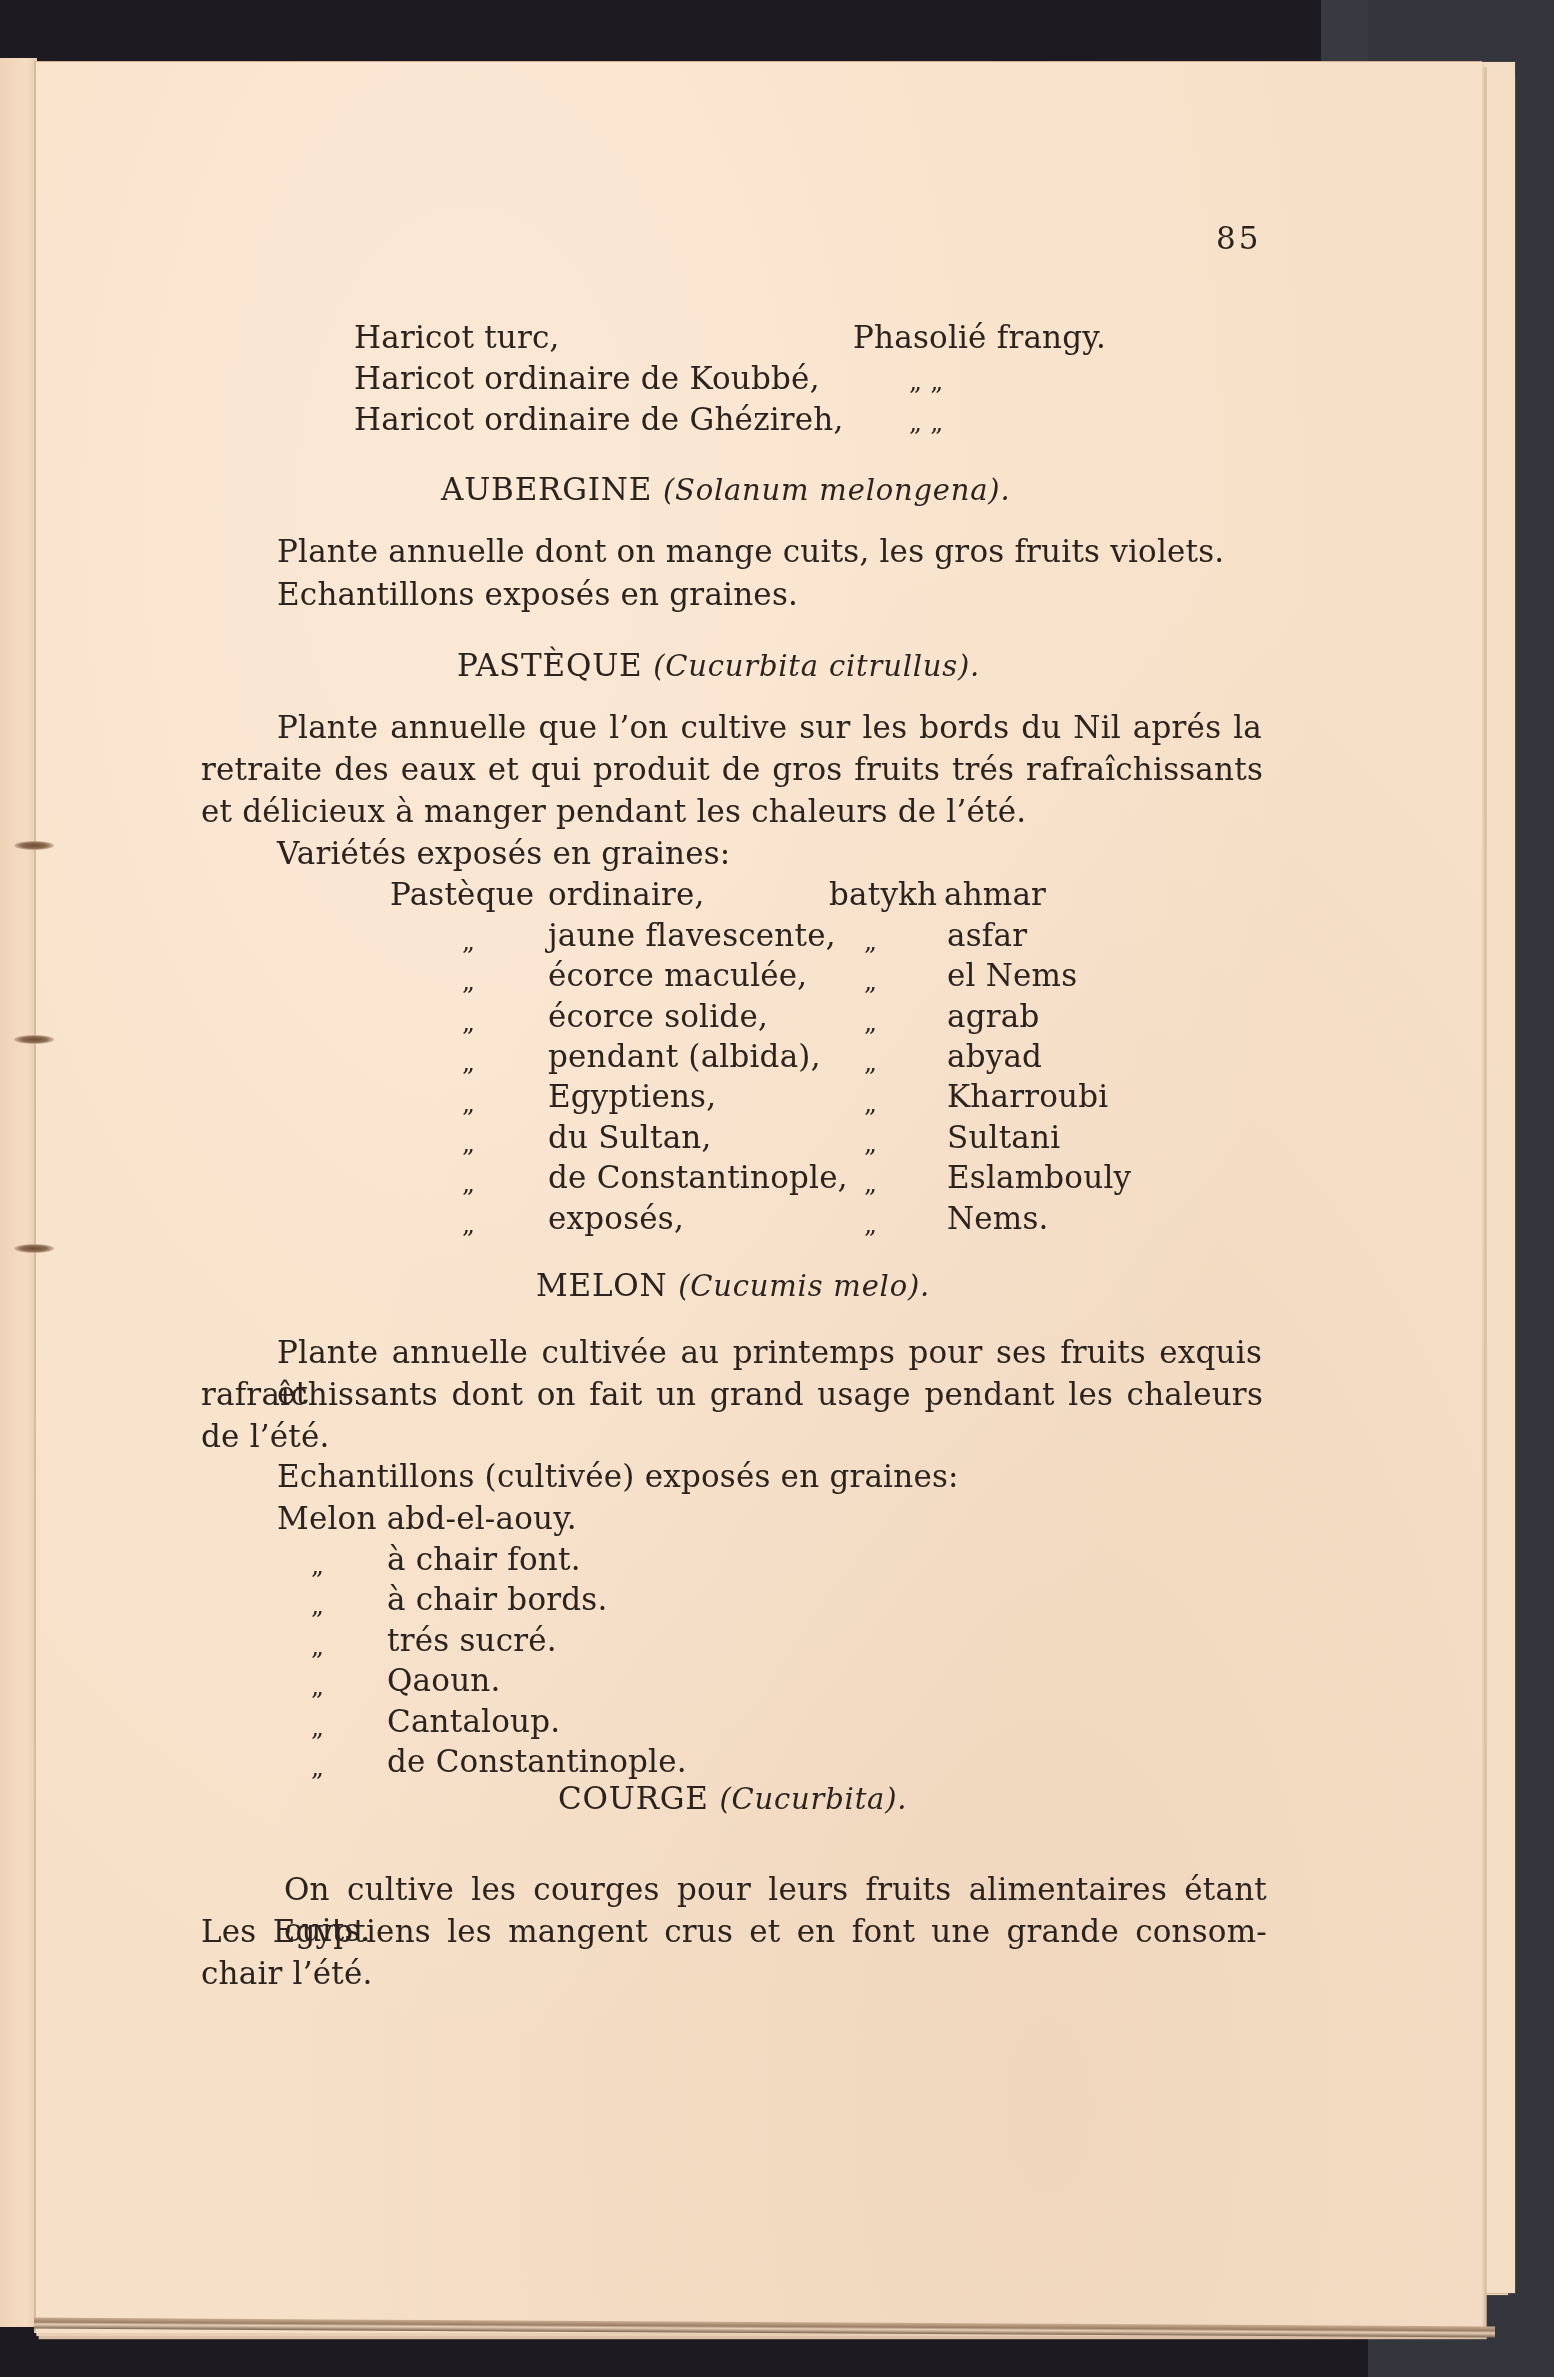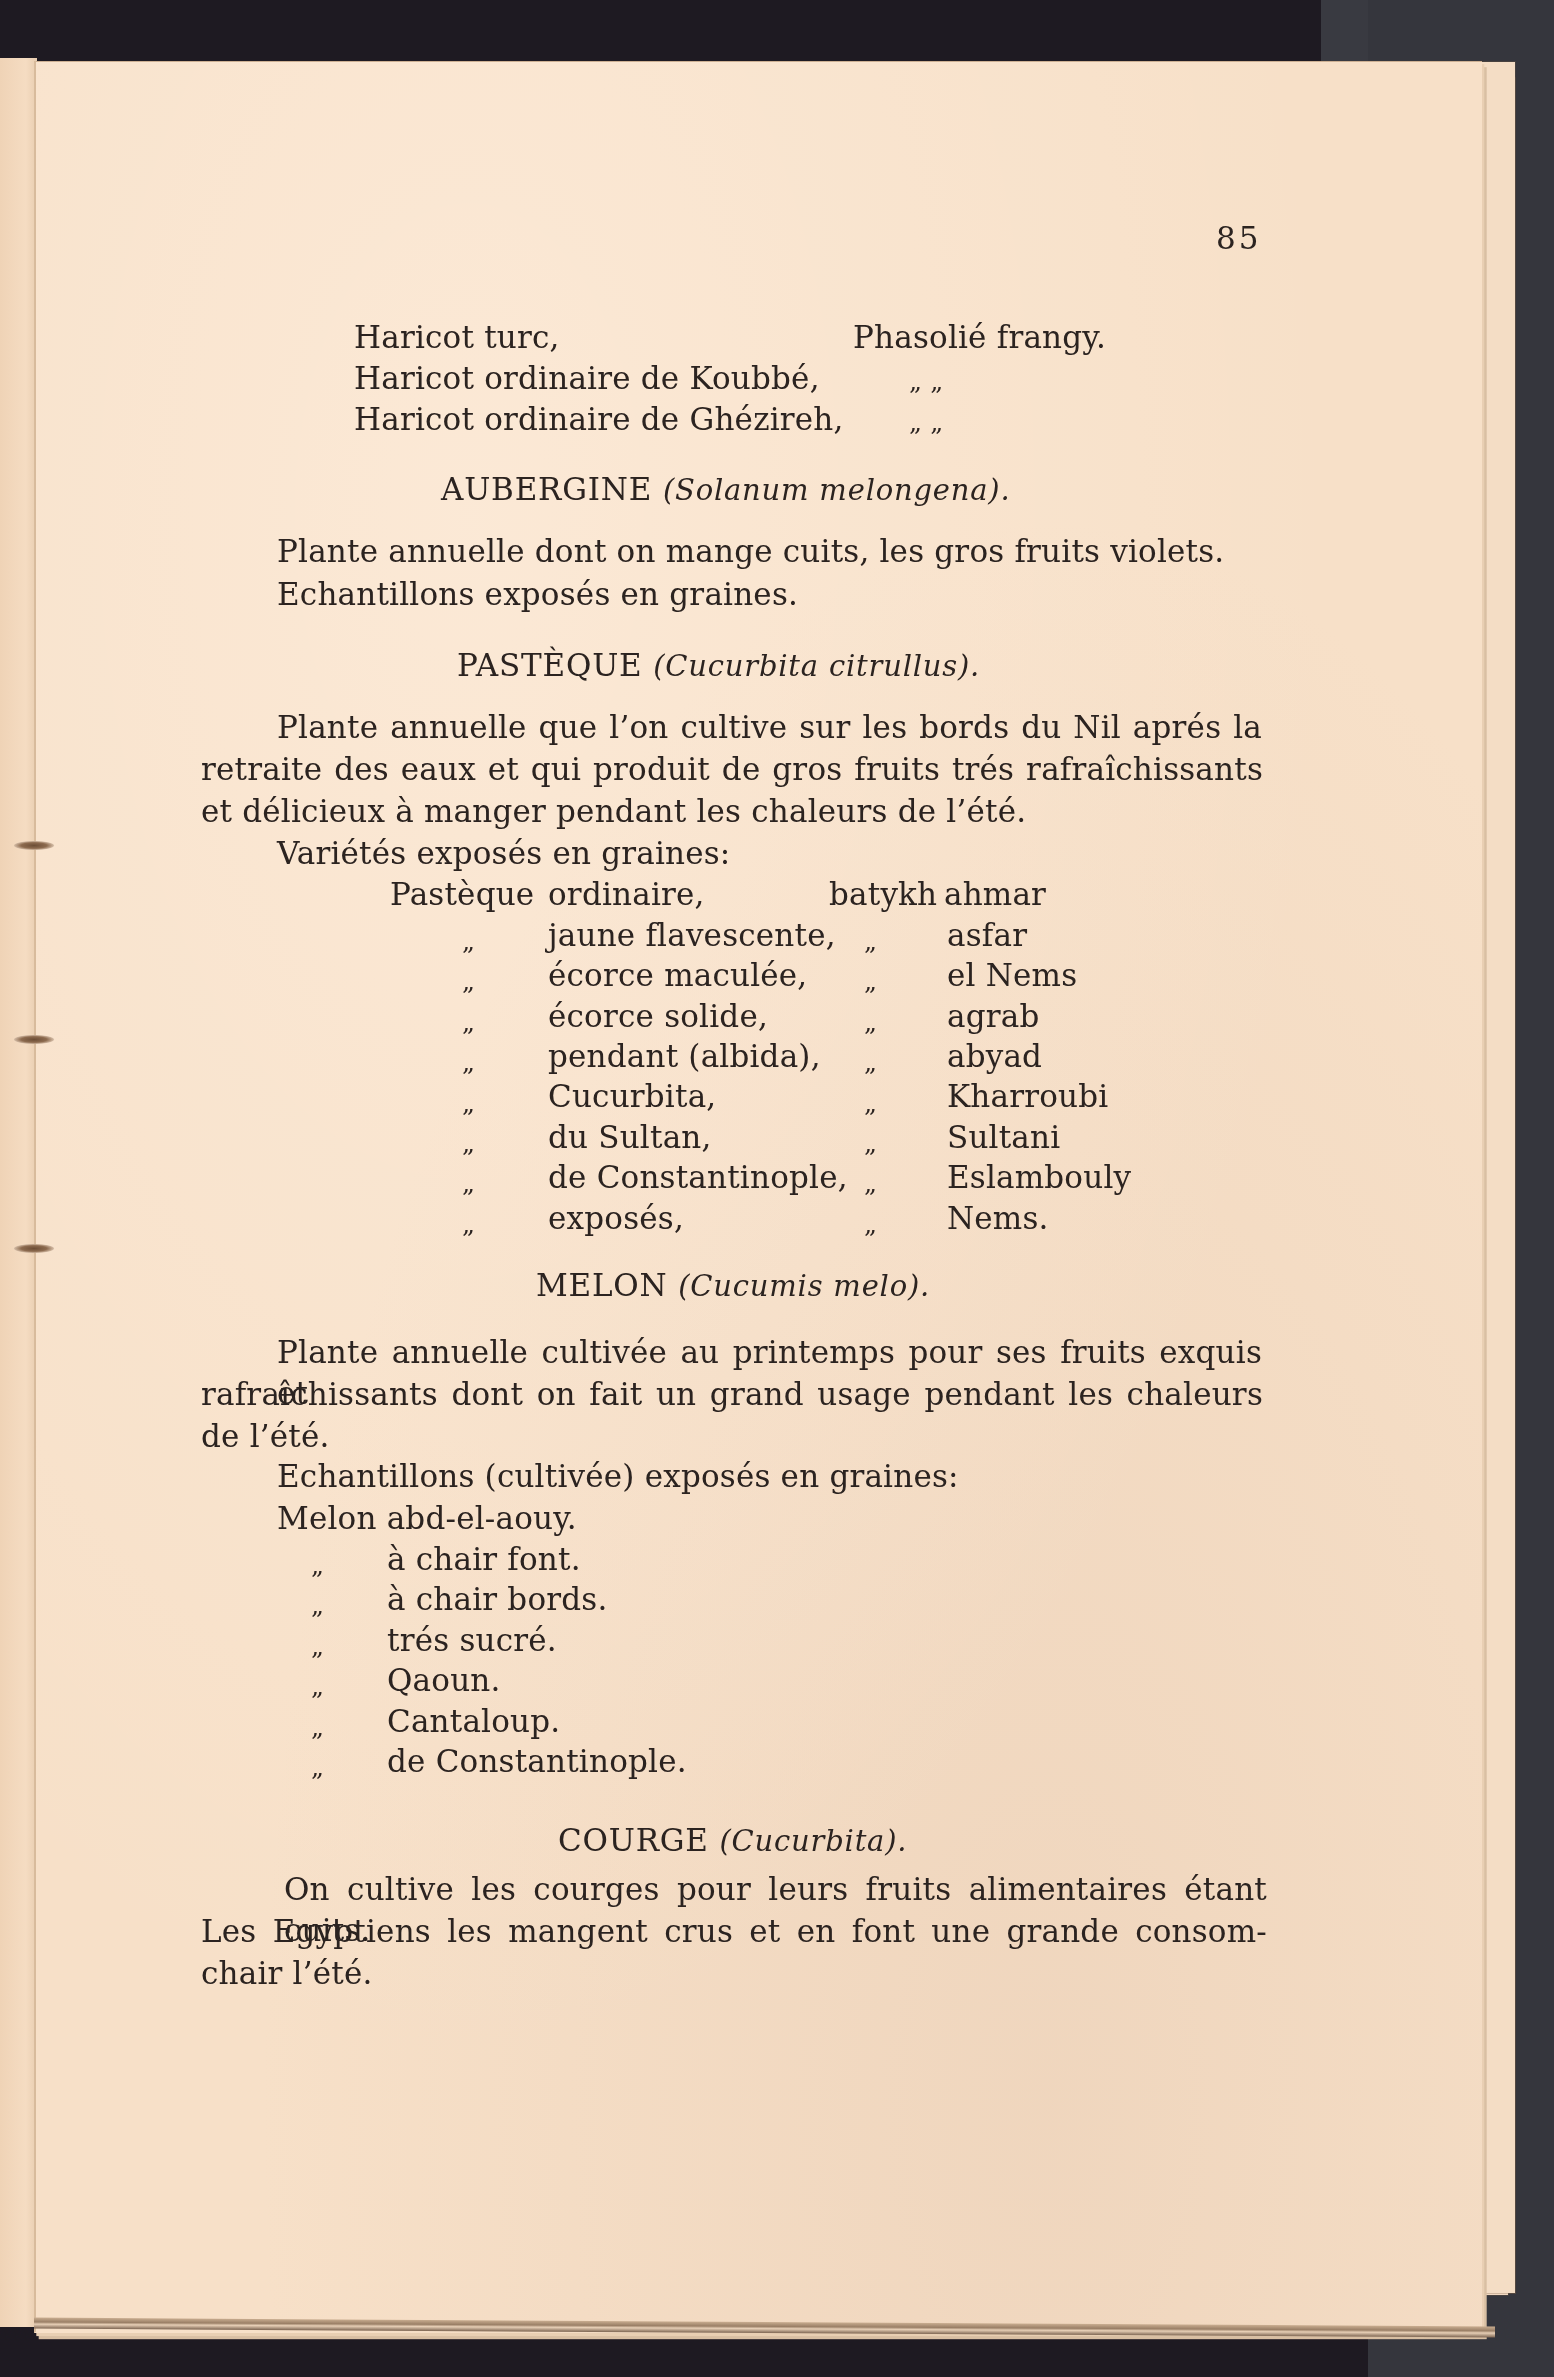--- a/index.html
+++ b/index.html
@@ -131,21 +131,21 @@
         <div class="txt" style="left:947px;top:996px">agrab</div>
       </div>
       <div>
         <div class="txt" style="left:462px;top:1042px;font-size:25px">„</div>
         <div class="txt" style="left:548px;top:1036px">pendant (albida),</div>
         <div class="txt" style="left:864px;top:1042px;font-size:25px">„</div>
         <div class="txt" style="left:947px;top:1036px">abyad</div>
       </div>
       <div>
         <div class="txt" style="left:462px;top:1083px;font-size:25px">„</div>
-        <div class="txt" style="left:548px;top:1076px">Cucurbita,</div>
+        <div class="txt" style="left:548px;top:1076px">Egyptiens,</div>
         <div class="txt" style="left:864px;top:1083px;font-size:25px">„</div>
         <div class="txt" style="left:947px;top:1076px">Kharroubi</div>
       </div>
       <div>
         <div class="txt" style="left:462px;top:1123px;font-size:25px">„</div>
         <div class="txt" style="left:548px;top:1117px">du Sultan,</div>
         <div class="txt" style="left:864px;top:1123px;font-size:25px">„</div>
         <div class="txt" style="left:947px;top:1117px">Sultani</div>
       </div>
       <div>
@@ -192,20 +192,20 @@
     <div>
       <div class="txt" style="left:311px;top:1707px;font-size:25px">„</div>
       <div class="txt" style="left:387px;top:1701px">Cantaloup.</div>
     </div>
     <div>
       <div class="txt" style="left:311px;top:1747px;font-size:25px">„</div>
       <div class="txt" style="left:387px;top:1741px">de Constantinople.</div>
     </div>
   </div>
 
-<div class="txt heading" style="left:558px;top:1820px">
+<div class="txt heading" style="left:558px;top:1778px">
   <span>COURGE</span>
   <span class="it">(Cucurbita).</span>
 </div>
 <div class="txt justify" style="left:284px;top:1869px;width:983px">On cultive les courges pour leurs fruits alimentaires étant cuits.</div>
 <div class="txt justify" style="left:201px;top:1911px;width:1066px">Les Egyptiens les mangent crus et en font une grande consom-</div>
 <div class="txt" style="left:201px;top:1953px">chair l’été.</div>
 
 
 </body></html>

